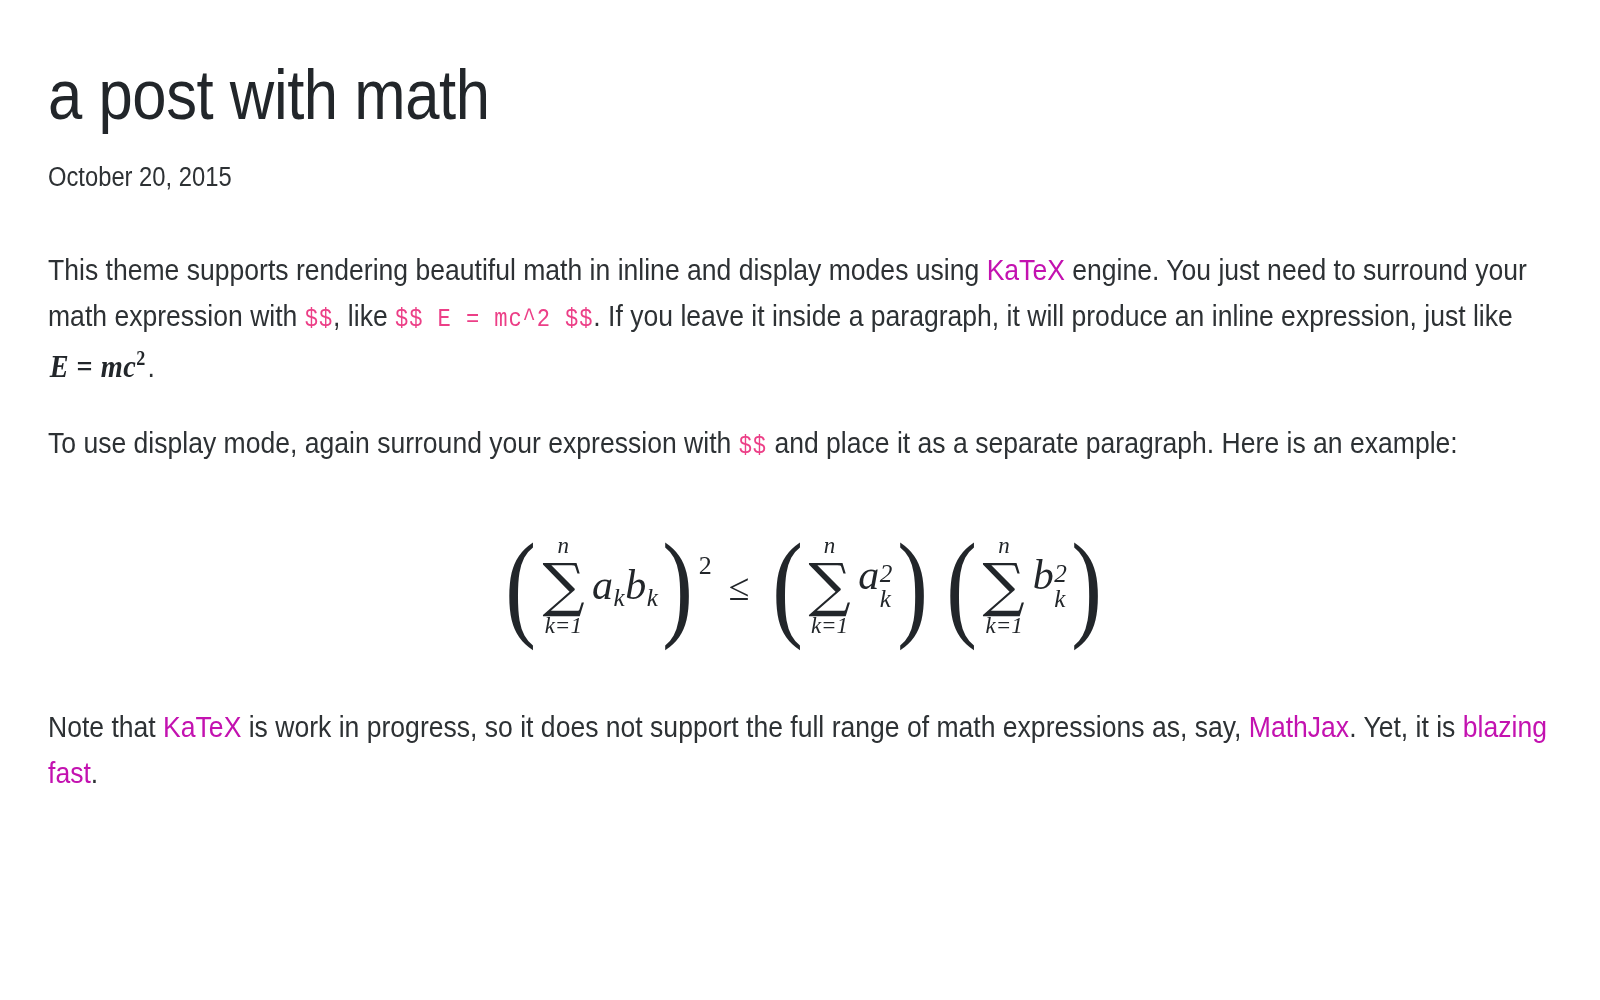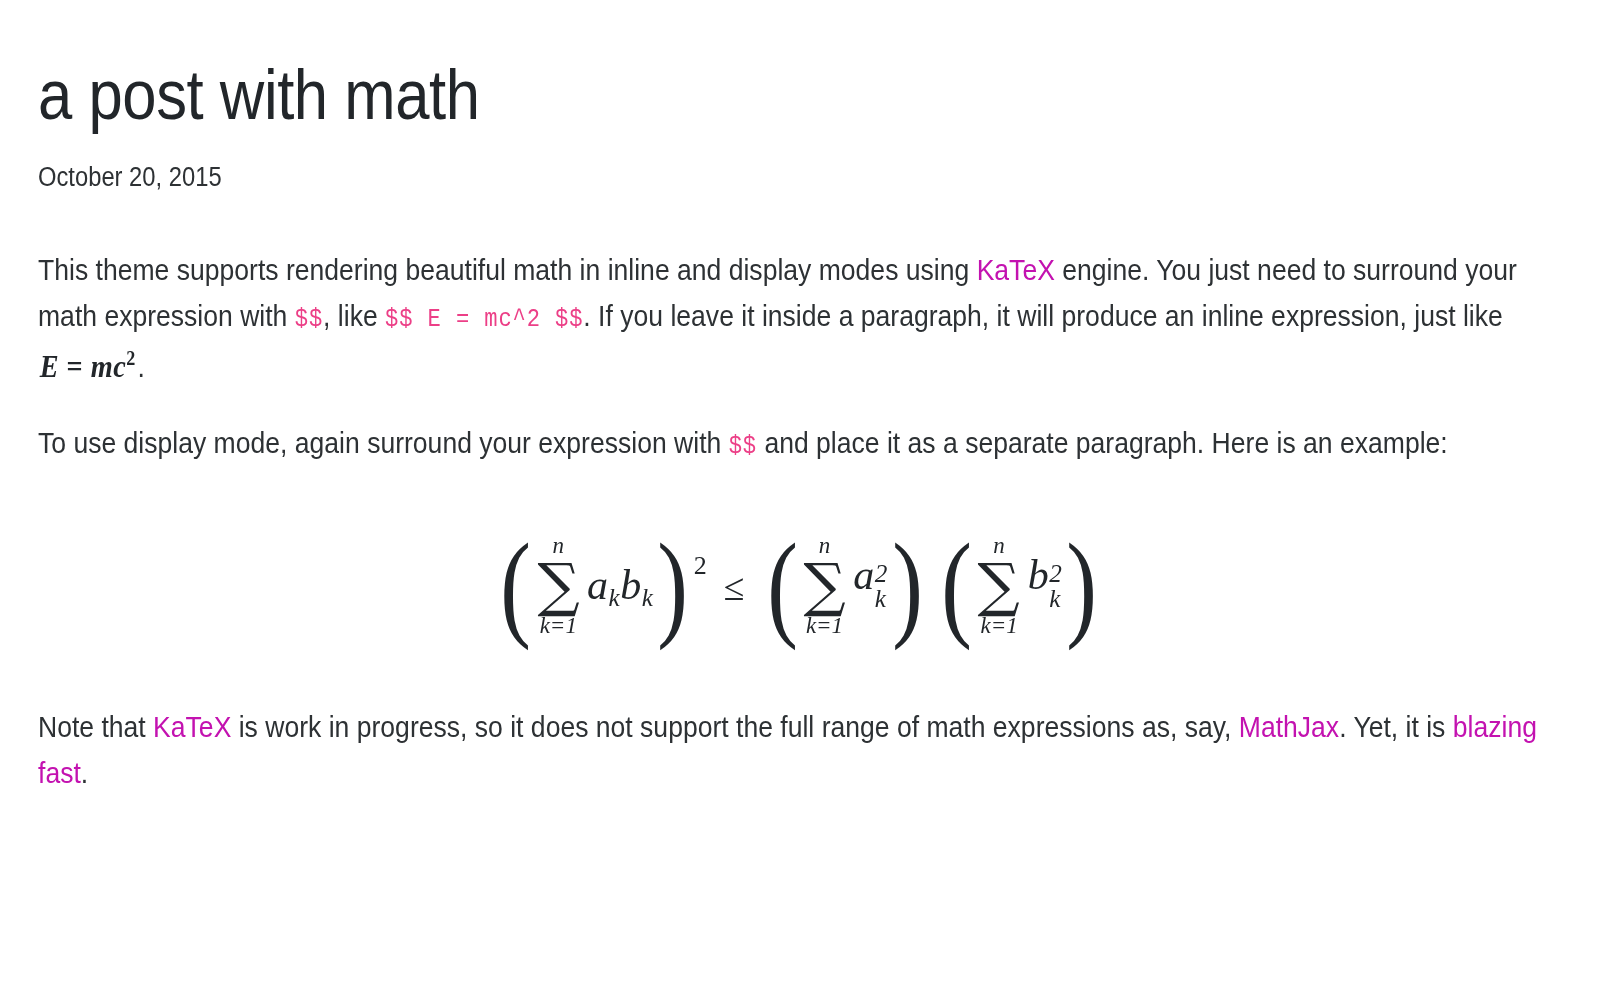--- a/index.html
+++ b/index.html
@@ -13,21 +13,21 @@
     overflow: hidden;
     font-family: "Liberation Sans", sans-serif;
     color: #2d3134;
     -webkit-font-smoothing: antialiased;
   }
 
   .page {
     box-sizing: border-box;
     width: 1600px;
     height: 1000px;
-    padding: 58px 40px 0 38px;
+    padding: 58px 40px 0 48px;
   }
 
   .post-title {
     font-family: "Liberation Sans", sans-serif;
     font-weight: 300;
     font-size: 70px;
     line-height: 1.08;
     letter-spacing: -0.5px;
     color: #22262a;
     margin: 0 0 0 0;

